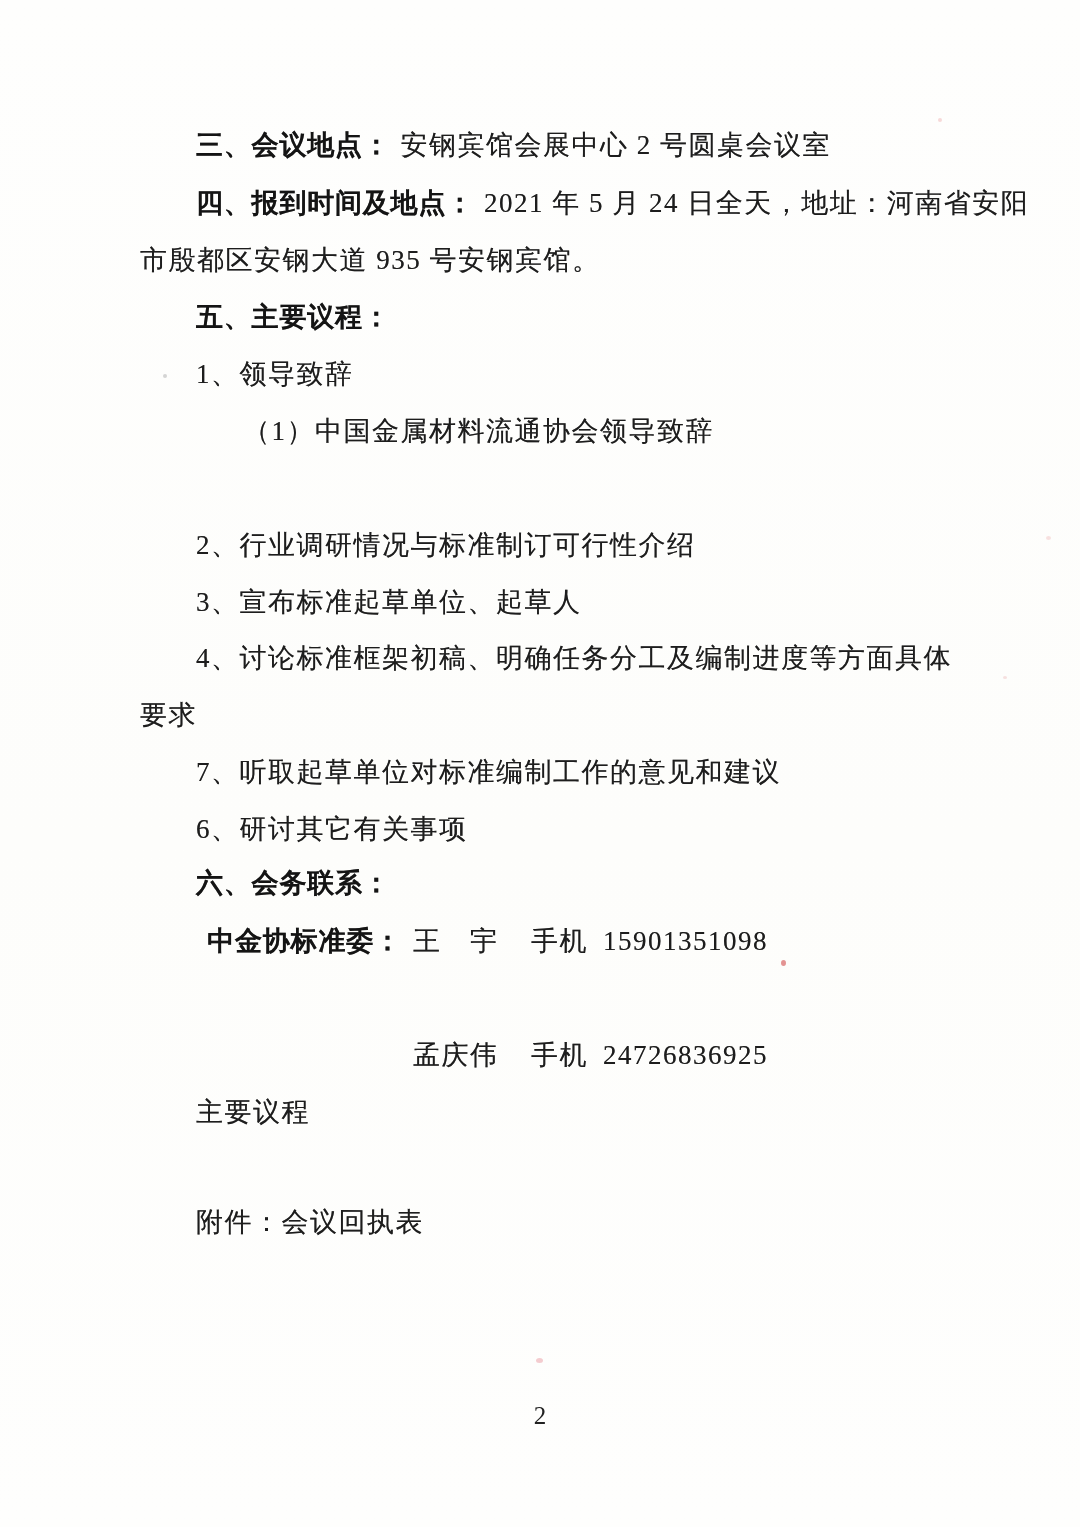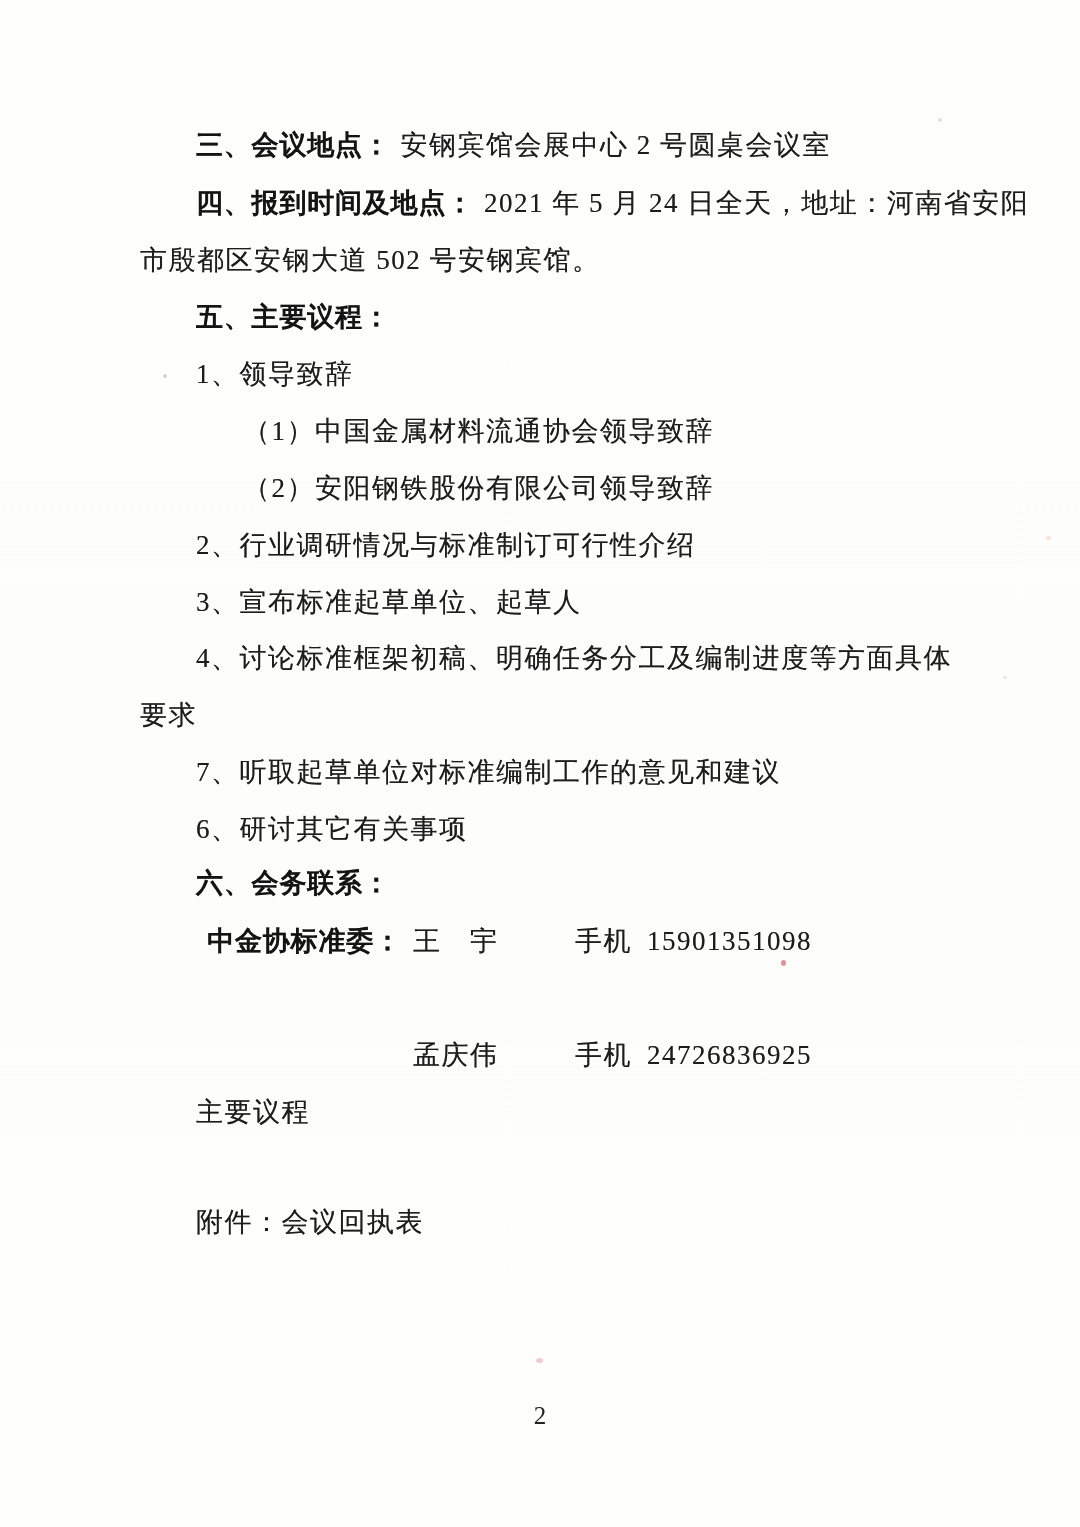--- a/index.html
+++ b/index.html
@@ -30,21 +30,21 @@
     letter-spacing: 0.8px;
     color: #141414;
   }
   .indent1 { left: 196px; }
   .indent0 { left: 140px; }
   .indent2 { left: 228px; margin-left: 15px; }
   .gap-after-label { display: inline-block; width: 10px; }
   
   .c-org  { display: inline-block; width: 217px; text-align: center; }
   .c-name { display: inline-block; width: 118px; }
-  .c-ph   { display: inline-block; width: 72px; margin-left: 44px; }
+  .c-ph   { display: inline-block; width: 72px; }
   .page-number {
     position: absolute;
     left: 0; right: 0;
     top: 1402px;
     text-align: center;
     font-size: 25px;
     letter-spacing: 0;
     color: #222;
   }
   .speck {
@@ -64,27 +64,26 @@
 
 <div class="page">
 
   <div class="line indent1" style="top:128px">
     <span class="h">三、会议地点：</span><span class="gap-after-label"></span><span>安钢宾馆会展中心 2 号圆桌会议室</span>
   </div>
 
   <div class="line indent1" style="top:186px">
     <span class="h">四、报到时间及地点：</span><span class="gap-after-label"></span><span>2021 年 5 月 24 日全天，地址：河南省安阳</span>
   </div>
-  <div class="line indent0" style="top:243px">市殷都区安钢大道 502 号安钢宾馆。</div>
+  <div class="line indent0" style="top:243px">市殷都区安钢大道 935 号安钢宾馆。</div>
 
   <div class="line indent1 h" style="top:300px">五、主要议程：</div>
 
   <div class="line indent1" style="top:357px">1、领导致辞</div>
   <div class="line indent2" style="top:414px">（1）中国金属材料流通协会领导致辞</div>
-  <div class="line indent2" style="top:471px">（2）安阳钢铁股份有限公司领导致辞</div>
   <div class="line indent1" style="top:528px">2、行业调研情况与标准制订可行性介绍</div>
   <div class="line indent1" style="top:585px">3、宣布标准起草单位、起草人</div>
   <div class="line indent1" style="top:641px">4、讨论标准框架初稿、明确任务分工及编制进度等方面具体</div>
   <div class="line indent0" style="top:698px">要求</div>
   <div class="line indent1" style="top:755px">7、听取起草单位对标准编制工作的意见和建议</div>
   <div class="line indent1" style="top:812px">6、研讨其它有关事项</div>
 
   <div class="line indent1 h" style="top:866px">六、会务联系：</div>
 
   <div class="line indent1" style="top:924px">

